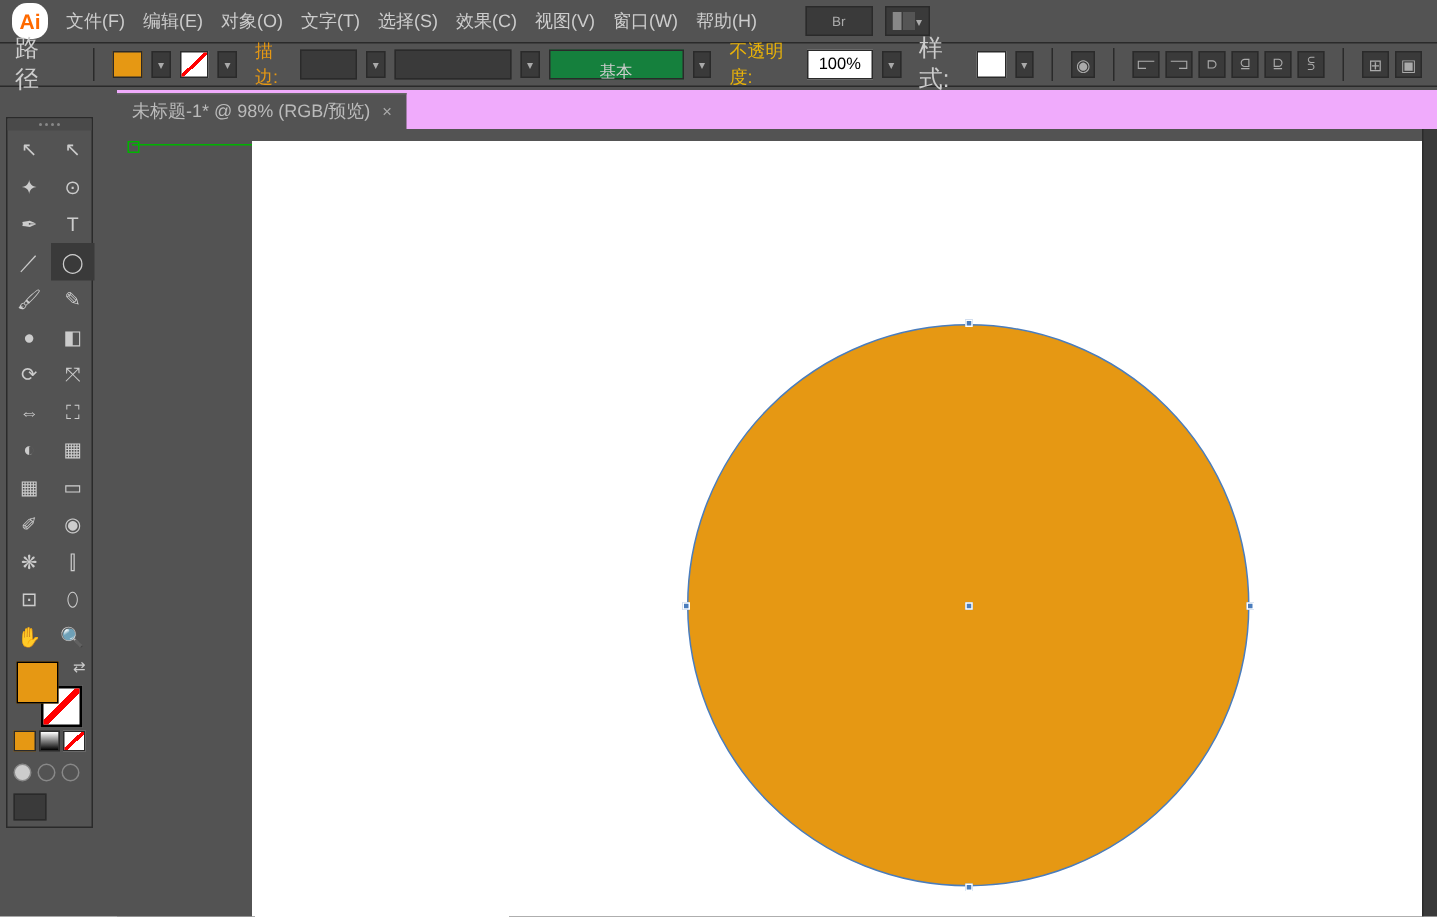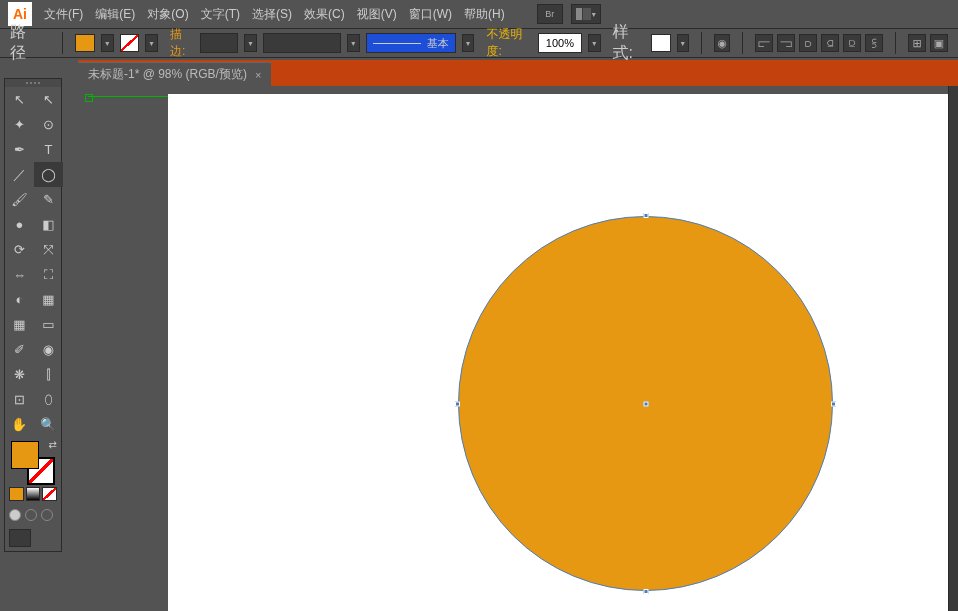--- a/index.html
+++ b/index.html
@@ -1,37 +1,37 @@
 <!DOCTYPE html>
 <html><head>
 <meta charset="utf-8">
 <style>
 * { margin: 0; padding: 0; box-sizing: border-box; font-family: "Microsoft YaHei", sans-serif; }
 body { width: 958px; height: 611px; background: #535353; overflow: hidden; position: relative; }
 
 
 .menubar { height: 28px; background: #535353; display: flex; align-items: center; padding: 0 8px; gap: 12px; }
-.app-logo { width: 24px; height: 24px; background: #fff; display: flex; align-items: center; justify-content: center; font-weight: bold; font-size: 14px; color: #ff6a00; border-radius: 0; }
+.app-logo { width: 24px; height: 24px; background: #fff; display: flex; align-items: center; justify-content: center; font-weight: bold; font-size: 14px; color: #ff6a00; border-radius: 10px; }
 .menu-item { color: #ccc; font-size: 12px; cursor: pointer; }
 .menubar-right { margin-left: 20px; display: flex; gap: 8px; align-items: center; }
-.menubar-btn { width: 26px; height: 20px; background: #3a3a3a; border: 1px solid #2a2a2a; display: flex; align-items: center; justify-content: center; font-size: 9px; color: #aaa; }
+.menubar-btn { width: 45px; height: 20px; background: #3a3a3a; border: 1px solid #2a2a2a; display: flex; align-items: center; justify-content: center; font-size: 9px; color: #aaa; }
 .menubar-ws { width: 30px; height: 20px; background: #3a3a3a; border: 1px solid #2a2a2a; display:flex; align-items:center; justify-content:center; }
 
 
 .optbar { height: 30px; background: #535353; border-top: 1px solid #2a2a2a; border-bottom: 1px solid #2a2a2a; display: flex; align-items: center; padding: 0 10px; gap: 6px; }
 .optbar-label { color: #ccc; font-size: 16px; margin-right: 12px; }
 .swatch { width: 22px; height: 18px; border: 1px solid #2a2a2a; }
 .swatch.orange { background: #e69813; }
 .swatch.none { background: #fff; position: relative; }
 .swatch.none::after { content: ""; position: absolute; left: 0; right: 0; top: 0; bottom: 0; background: linear-gradient(to top left, transparent 45%, red 45%, red 55%, transparent 55%); }
 .dd-arrow { width: 14px; height: 18px; background: #3a3a3a; border: 1px solid #2a2a2a; display: flex; align-items: center; justify-content: center; color: #aaa; font-size: 8px; }
 .stroke-label { color: #e69813; font-size: 12px; margin-left: 6px; }
 .num-input { width: 38px; height: 20px; background: #3a3a3a; border: 1px solid #2a2a2a; color: #ccc; font-size: 11px; text-align: center; }
 .stroke-style { width: 88px; height: 20px; background: #3a3a3a; border: 1px solid #2a2a2a; display: flex; align-items: center; }
-.brush-sel { width: 100px; height: 20px; background: #1d4ed8; border: 1px solid #2a2a2a; display: flex; align-items: center; padding: 0 6px; gap: 6px; }
+.brush-sel { width: 100px; height: 20px; background: #15803d; border: 1px solid #2a2a2a; display: flex; align-items: center; padding: 0 6px; gap: 6px; flex-direction: column; }
 .brush-line { flex: 1; height: 1px; background: #ccc; }
 .brush-text { color: #ccc; font-size: 11px; }
 .opacity-label { color: #eab308; font-size: 12px; margin-left: 6px; }
 .opacity-input { width: 44px; height: 20px; background: #fff; border: 1px solid #2a2a2a; color: #000; font-size: 11px; text-align: center; }
 .style-label { color: #ccc; font-size: 16px; margin-left: 6px; }
 .swatch.white { background: #fff; }
 .divider-v { width: 1px; height: 22px; background: #2a2a2a; margin: 0 6px; }
 .opt-icon { width: 18px; height: 18px; background: #3a3a3a; border: 1px solid #2a2a2a; display: flex; align-items: center; justify-content: center; color: #aaa; font-size: 11px; }
 .opt-icon-grp { display: flex; gap: 4px; }
 
@@ -55,21 +55,21 @@
 .mini-sw .g { background: linear-gradient(#fff,#000); }
 .mini-sw .n { background: #fff; position: relative; }
 .mini-sw .n::after { content:""; position:absolute; inset:0; background: linear-gradient(to top left, transparent 43%, red 43%, red 57%, transparent 57%); }
 .modes { display: flex; gap: 4px; padding: 4px; }
 .modes div { width: 12px; height: 12px; border: 1px solid #888; border-radius: 50%; }
 .modes .a { background: #ccc; }
 .edit-ic { padding: 4px; }
 .edit-ic div { width: 22px; height: 18px; background: #3a3a3a; border: 1px solid #2a2a2a; }
 
 
-.docbar { position: absolute; left: 78px; right: 0; top: 60px; height: 26px; background: #c2410c; display: flex; align-items: flex-end; }
+.docbar { position: absolute; left: 78px; right: 0; top: 60px; height: 26px; background: #f0abfc; display: flex; align-items: flex-end; }
 .doctab { height: 24px; background: #535353; color: #bbb; font-size: 12px; display: flex; align-items: center; padding: 0 10px; gap: 8px; border-top: 1px solid #666; }
 .doctab .close { font-size: 11px; color: #aaa; }
 
 .canvas-area { position: absolute; left: 78px; right: 0; top: 86px; bottom: 0; background: #535353; overflow: hidden; }
 .artboard { position: absolute; left: 90px; top: 8px; width: 870px; height: 530px; background: #fff; }
 .ruler-guide { position: absolute; left: 10px; right: -2px; top: 10px; height: 0; border-top: 1px solid #00b400; }
 .ruler-guide::before, .ruler-guide::after { content: ""; position: absolute; width: 6px; height: 6px; background: transparent; top: -3px; }
 .ruler-guide::before { left: -3px; border-top: 1px solid #00b400; border-left: 1px solid #00b400; border-right: 1px solid #00b400; border-bottom: 1px solid #00b400; }
 
 .circle { position: absolute; left: 290px; top: 122px; width: 375px; height: 375px; background: #e69813; border: 1px solid #4a7dbd; border-radius: 50%; }

